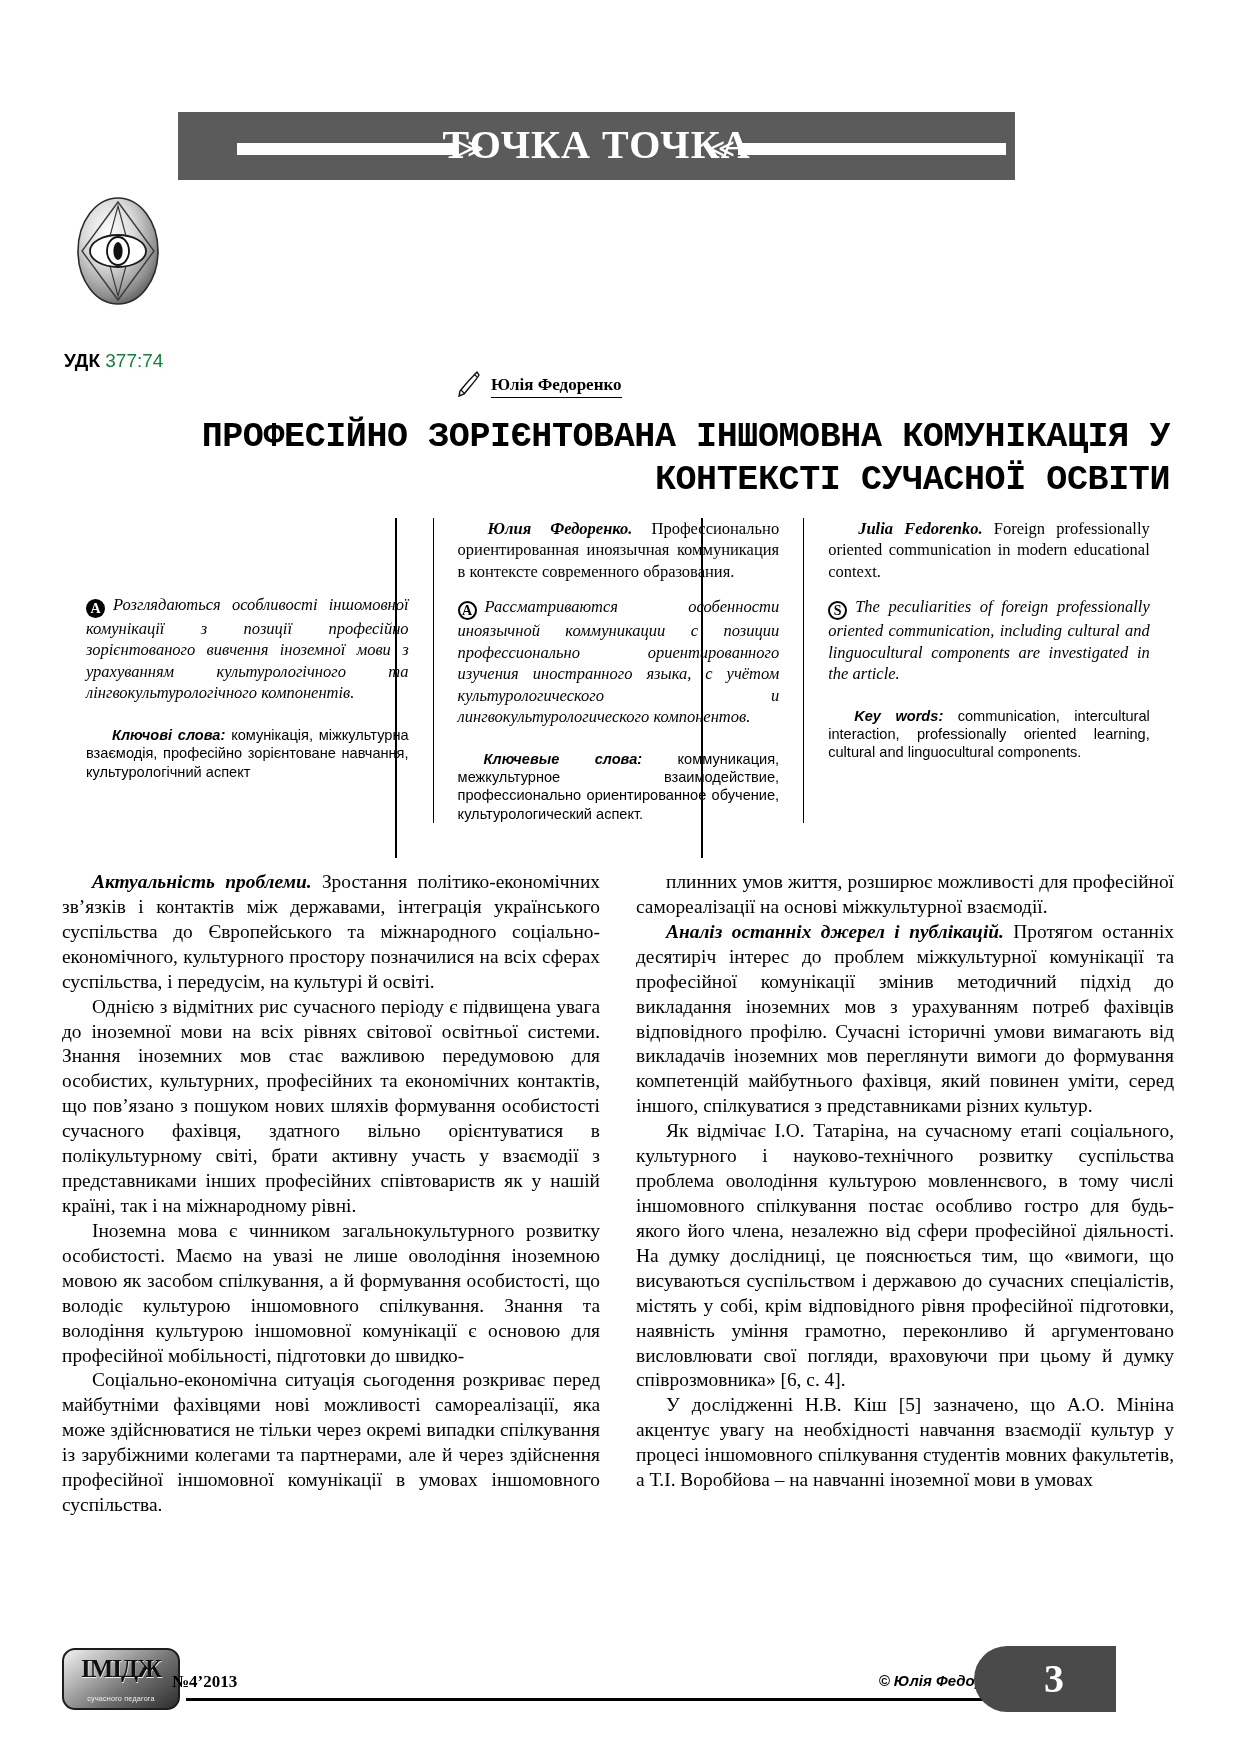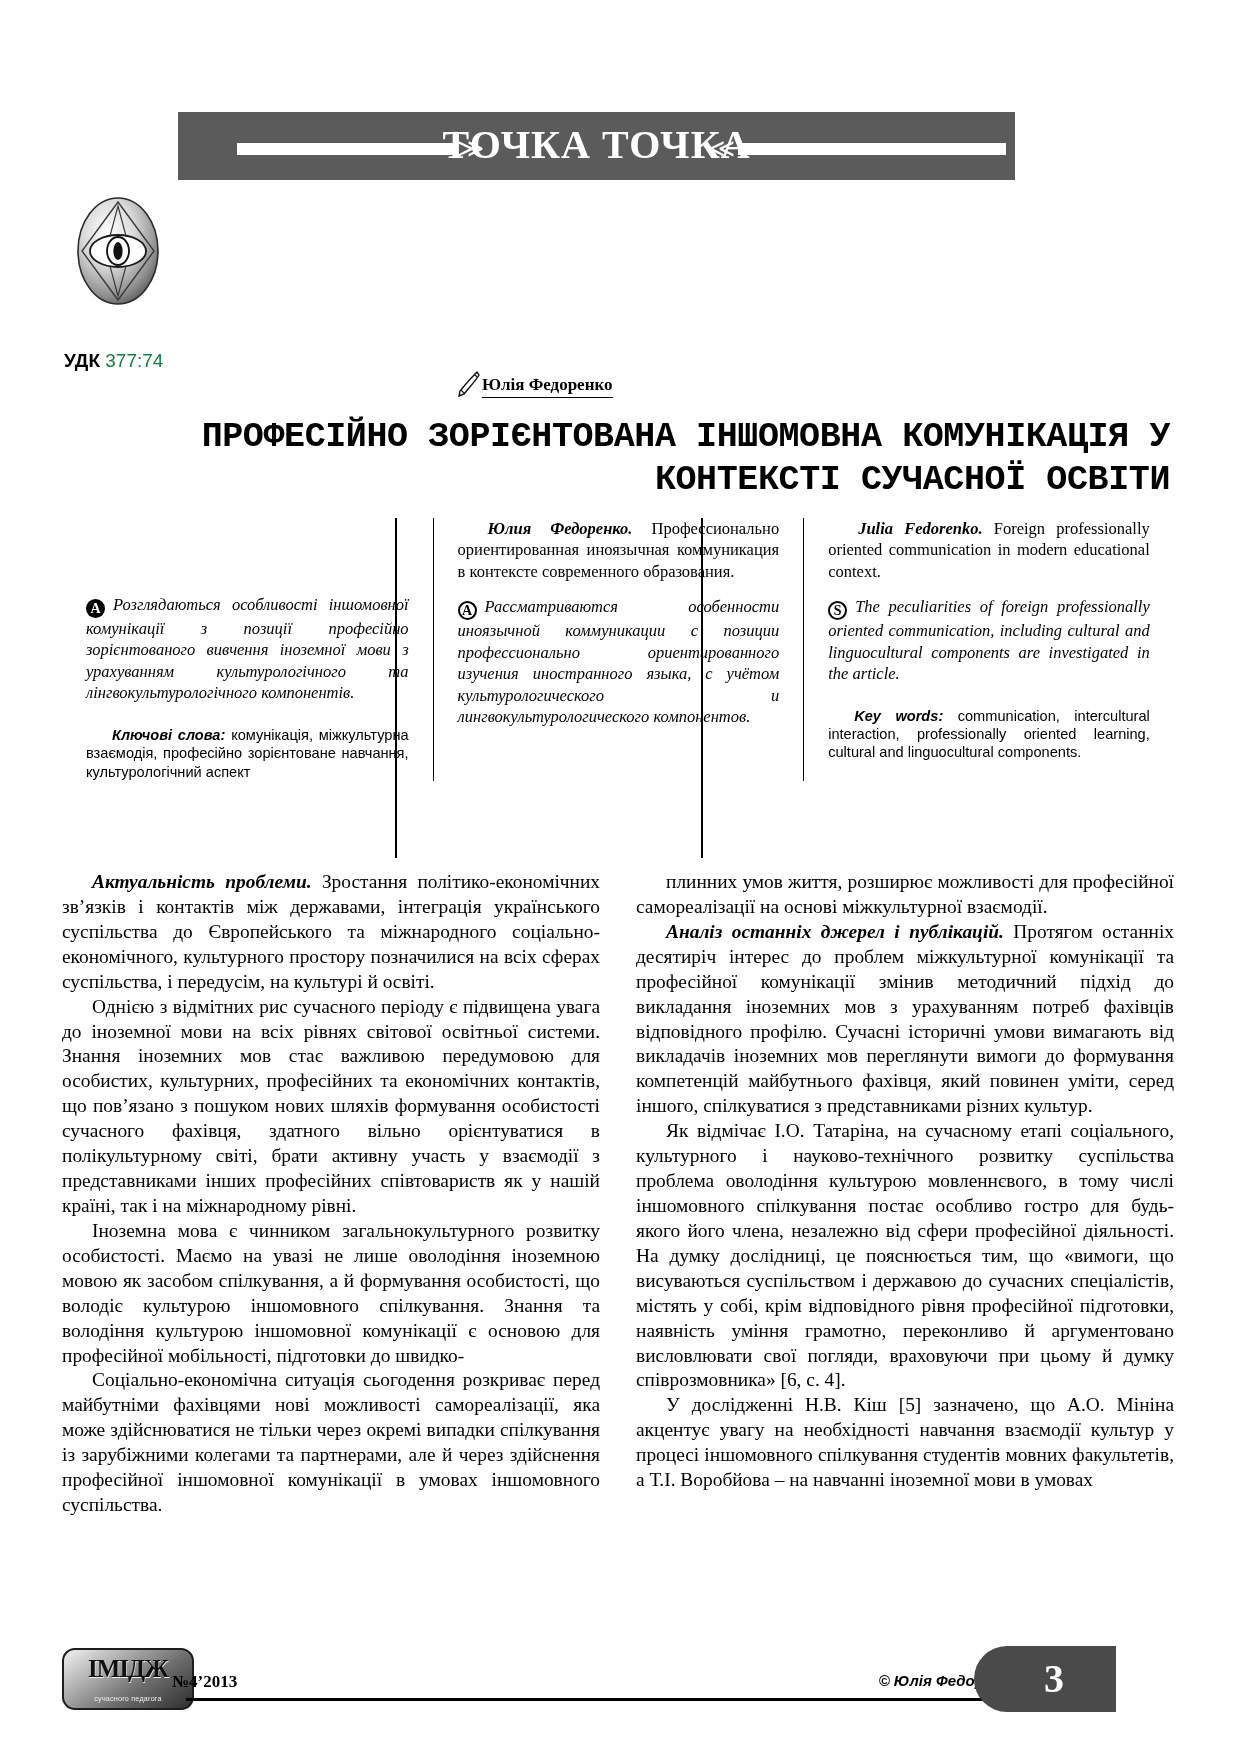--- a/index.html
+++ b/index.html
@@ -79,21 +79,21 @@
   }
   .udc b { font-weight: bold; }
   .udc span.num { font-weight: normal; color: #15803d; }
 
   
   .author-line {
     position: absolute;
     left: 455px; top: 370px;
     display: flex;
     align-items: flex-end;
-    gap: 1px;
+    gap: 10px;
   }
   .pen-icon { width: 26px; height: 28px; }
   .author-name {
     font-family: "Liberation Serif", serif;
     font-weight: bold;
     font-size: 17px;
     border-bottom: 1.5px solid #000;
     padding-bottom: 2px;
     line-height: 1.1;
   }
@@ -201,21 +201,21 @@
 
   
   .footer {
     position: absolute;
     left: 0; top: 1646px;
     width: 1240px; height: 90px;
   }
   .imidj-logo {
     position: absolute;
     left: 62px; top: 2px;
-    width: 132px; height: 62px;
+    width: 118px; height: 62px;
     border-radius: 13px;
     background: linear-gradient(145deg,#f2f2f2 0%,#b6b6b6 28%,#6f6f6f 60%,#2e2e2e 100%);
     border: 2.5px solid #1d1d1d;
     display: flex;
     flex-direction: column;
     align-items: center;
     justify-content: center;
     overflow: hidden;
   }
   .imidj-word {
@@ -339,20 +339,24 @@
 
   <div class="abs-col mid">
     <div class="abs-title-ru">
       <b>Юлия Федоренко.</b>
       <span>Профессионально ориентированная иноязычная коммуникация в контексте современного образования.</span>
     </div>
     <div class="abs-body">
       <span class="marker hollow">A</span><span class="lead-txt">Рассматриваются особенности иноязычной коммуникации с позиции профессионально ориентированного изучения иностранного языка, с учётом культурологического и лингвокультурологического компонентов.</span>
     </div>
     <div style="height:22px"></div>
+    <div class="kw-block">
+      <b>Ключевые слова:</b>
+      <span>коммуникация, межкультурное взаимодействие, профессионально ориентированное обучение, культурологический аспект.</span>
+    </div>
   </div>
 
   <div class="abs-col eng">
     <div class="abs-title-en">
       <b>Julia Fedorenko.</b>
       <span>Foreign professionally oriented communication in modern educational context.</span>
     </div>
     <div class="abs-body">
       <span class="marker hollow">S</span><span class="lead-txt">The peculiarities of foreign professionally oriented communication, including cultural and linguocultural components are investigated in the article.</span>
     </div>

